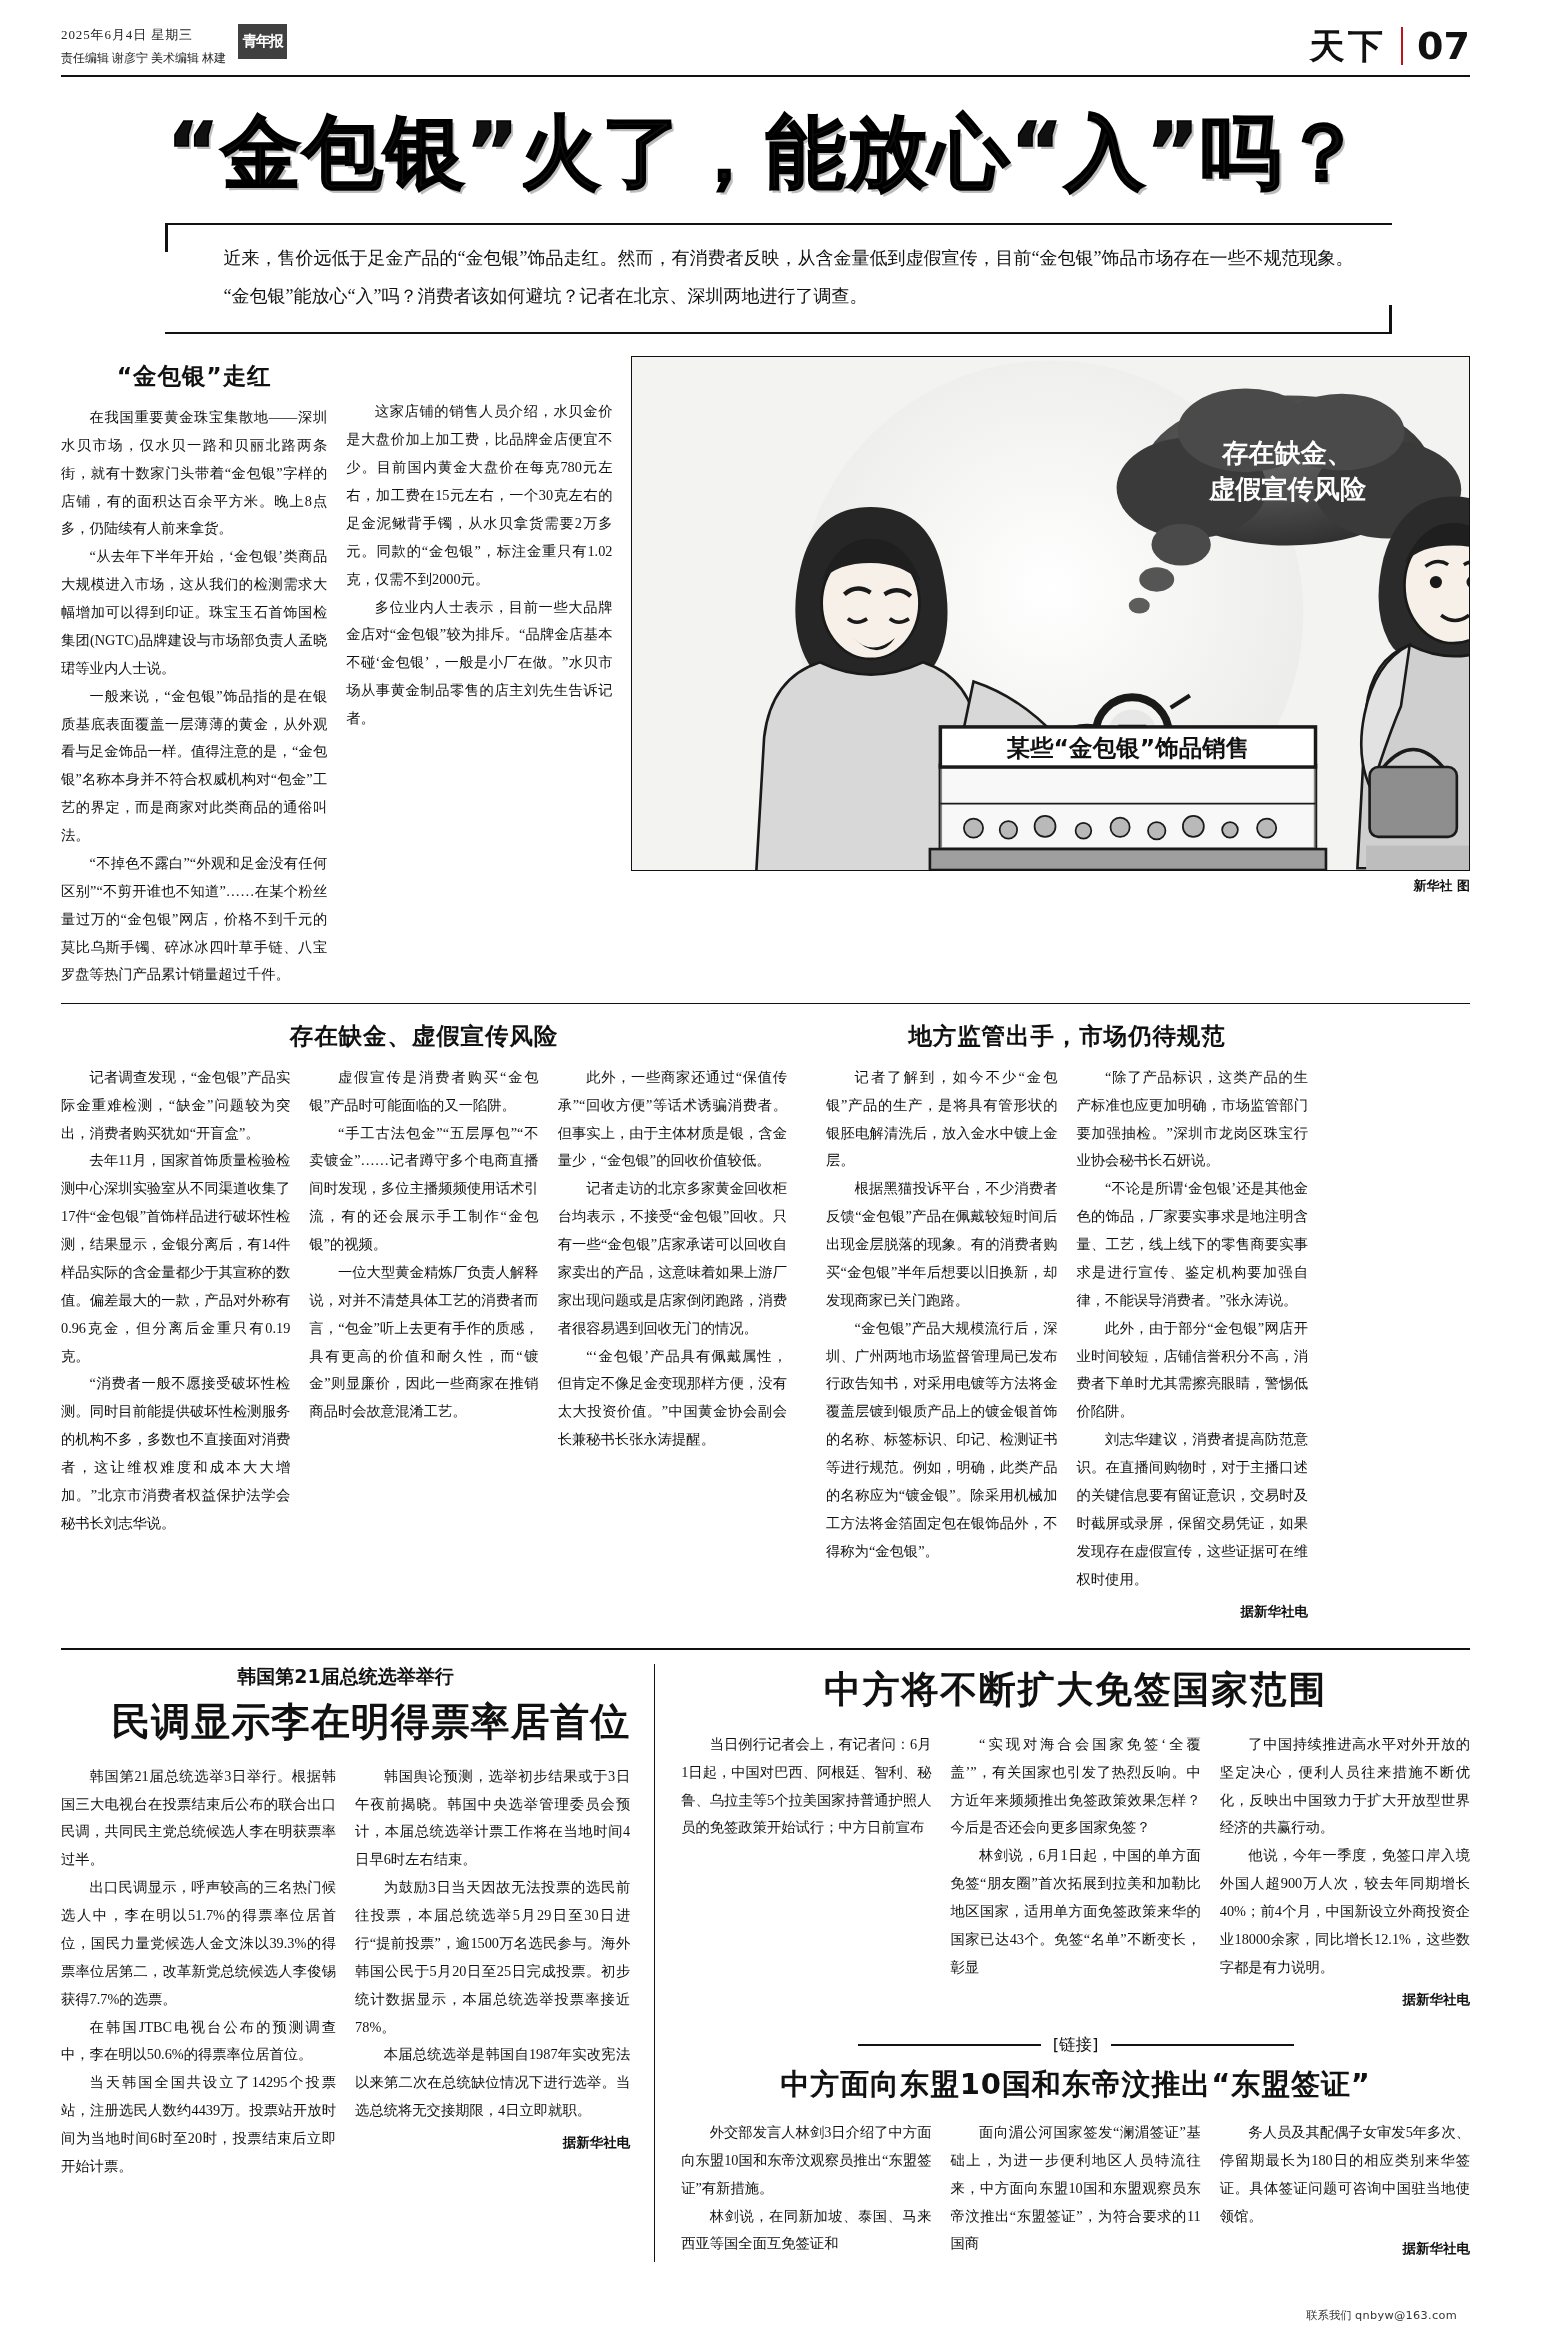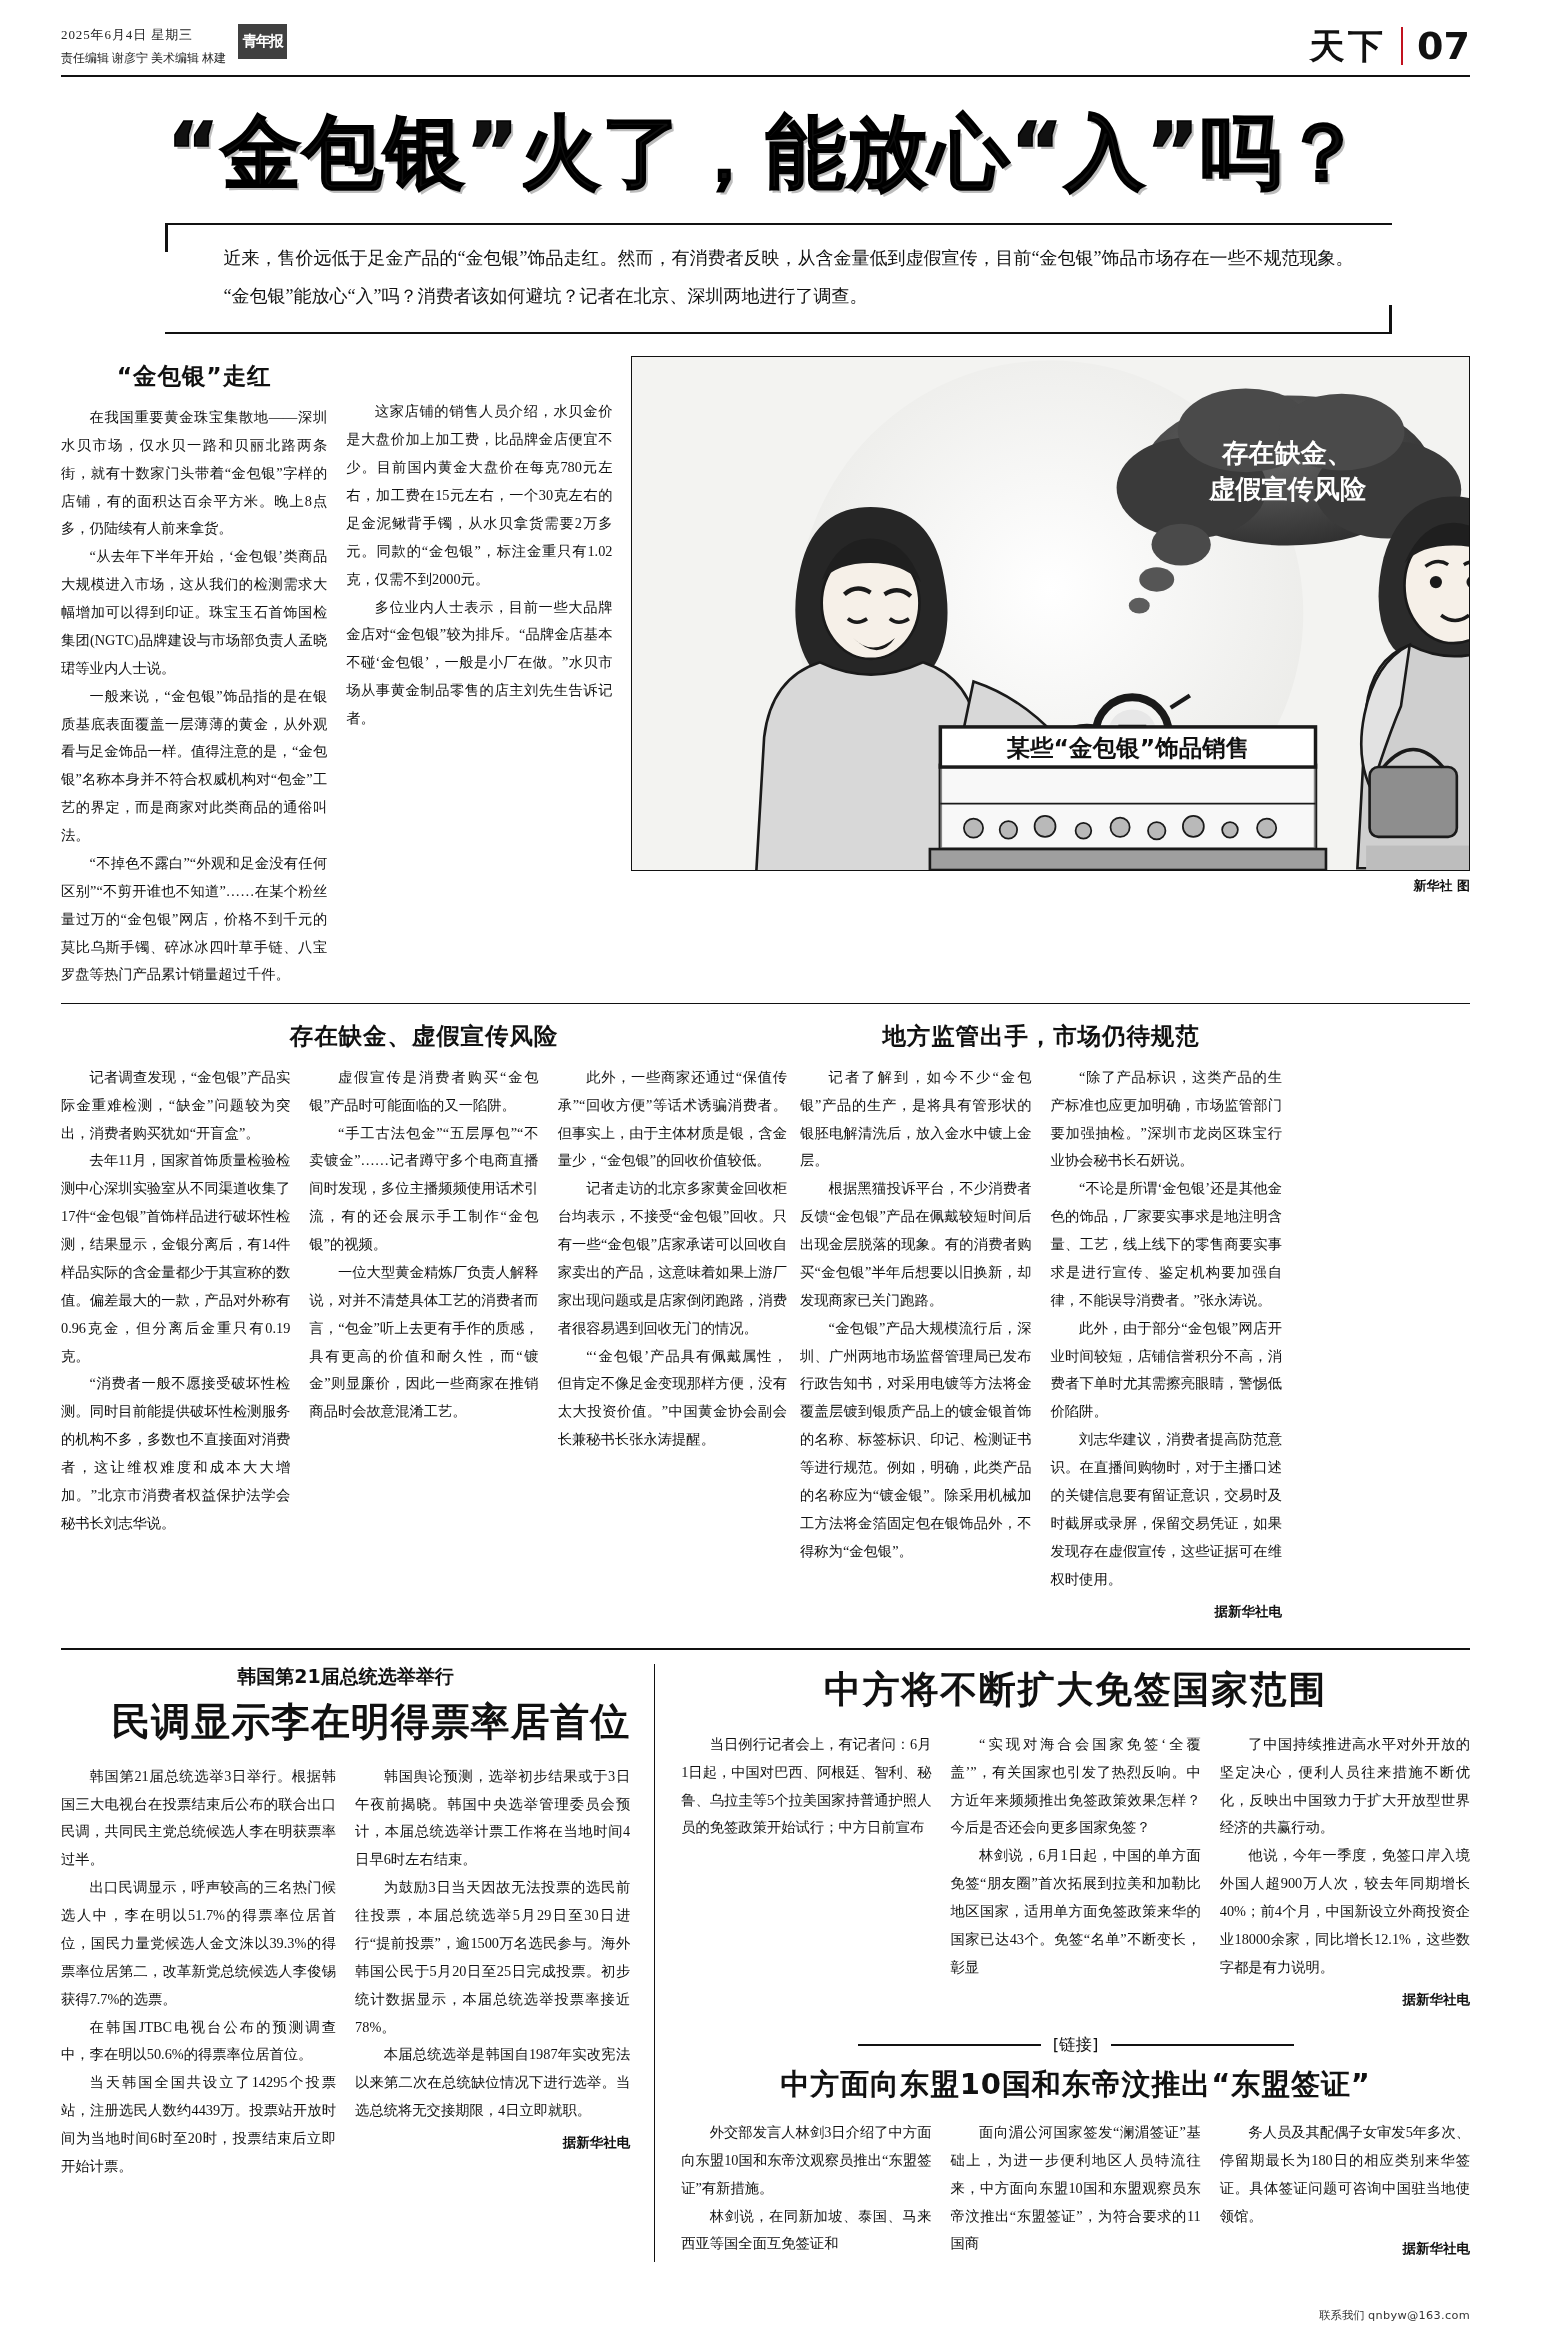--- a/index.html
+++ b/index.html
@@ -57,42 +57,42 @@
   .body-col { font-size:14.3px; line-height:1.95; text-align:justify; }
   .body-col p { margin:0; text-indent:2em; }
 
   
   .illus { width:904px; position:relative; }
   .illus-frame { width:100%; height:515px; border:1.7px solid #111; background:#f3f3f1; position:relative; overflow:hidden; }
   .credit { text-align:right; font-size:13px; font-weight:bold; font-family:"DejaVu Sans", sans-serif; margin-top:5.2px; }
 
   
   .rule-top { border-top:1.7px solid #111; margin-top:14px; }
-  .mid-zone { display:flex; gap:13px; margin-top:12px; }
+  .mid-zone { display:flex; gap:39px; margin-top:12px; }
   .mid-left { width:726px; }
   .mid-right { width:482px; }
   .cols3 { display:flex; gap:19px; }
   .cols2 { display:flex; gap:19px; }
   .c { flex:1; }
 
   
   .low-zone { display:flex; gap:26px; margin-top:22.6px; border-top:2.6px solid #111; padding-top:14px; }
   .low-left { width:608px; border-right:1.7px solid #111; padding-right:24px; }
   .low-right { width:808px; }
   .kicker { text-align:center; font-family:"DejaVu Sans", sans-serif; font-weight:bold; font-size:19px; margin-bottom:5.2px; }
   .sub-headline { text-align:right; font-family:"DejaVu Sans", sans-serif; font-weight:bold; font-size:39px; letter-spacing:0.9px; margin:1.7px 0 14px 0; }
   .big-headline { text-align:center; font-family:"DejaVu Sans", sans-serif; font-weight:bold; font-size:37px; letter-spacing:1.7px; margin:1.7px 0 15.6px 0; }
   .src { text-align:right; font-size:13.5px; font-weight:bold; margin-top:5.2px; }
 
   .link-divider { display:flex; align-items:center; justify-content:center; gap:12px; margin:21px 0 8.7px 0; }
   .link-divider .ln { width:183px; height:1.7px; background:#111; }
   .link-divider .lbl { font-family:"DejaVu Sans", sans-serif; font-size:16.5px; }
   .link-title { text-align:center; font-family:"DejaVu Sans", sans-serif; font-weight:bold; font-size:29px; letter-spacing:0.9px; margin:5.2px 0 14px 0; }
 
-  .footer { position:absolute; right:61px; bottom:7px; font-size:11.3px; color:#333; font-family:"DejaVu Sans", sans-serif; }
+  .footer { position:absolute; right:74px; bottom:7px; font-size:11.3px; color:#333; font-family:"DejaVu Sans", sans-serif; }
   .footer .mail { letter-spacing:0.3px; }
 </style>
 </head>
 <body>
 
 <div class="page">
 
   <div class="masthead">
     <div class="mh-left">
       <div class="mh-dates">

